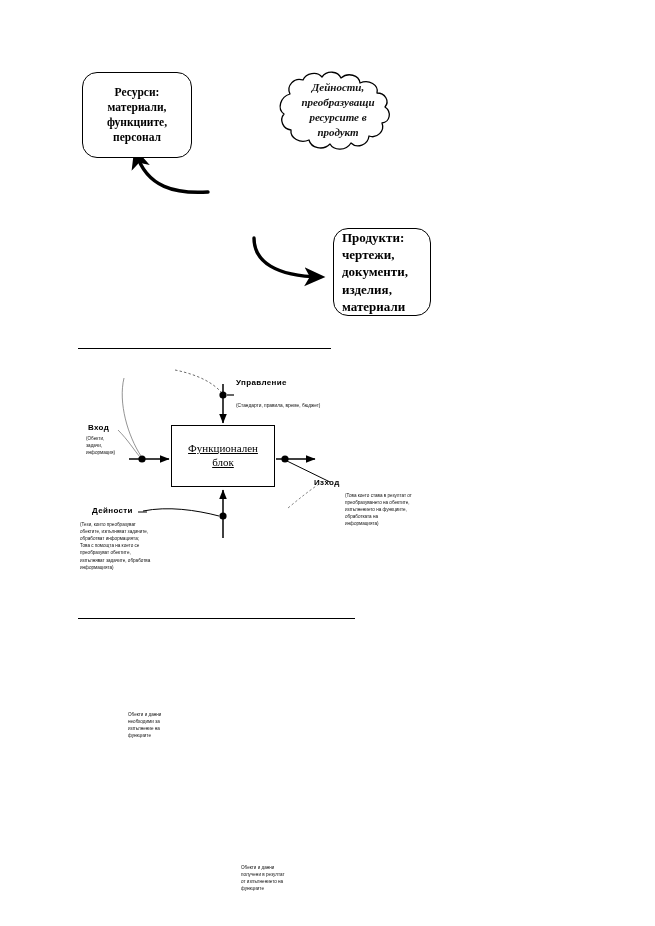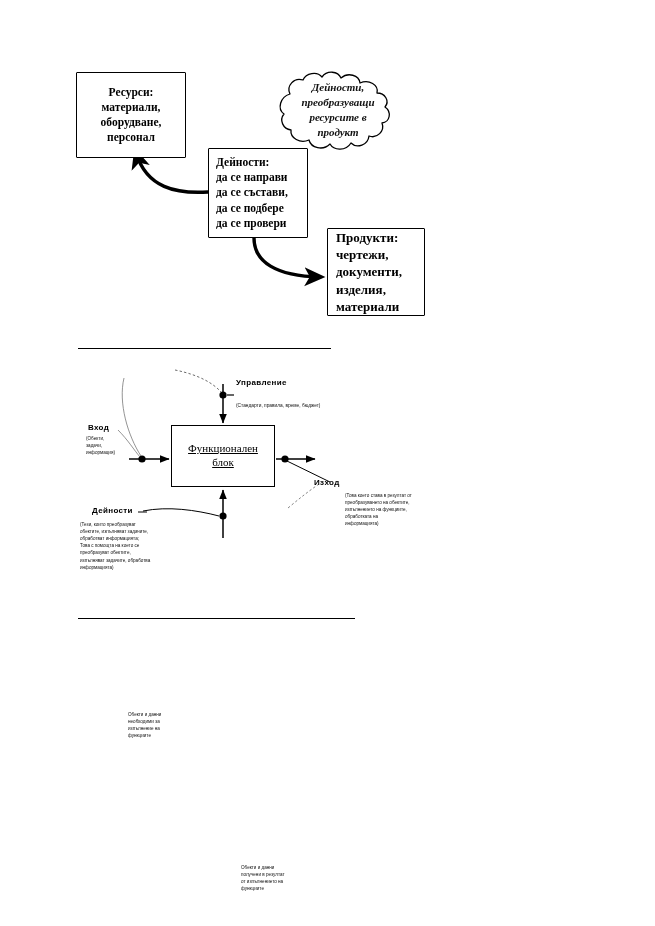--- a/index.html
+++ b/index.html
@@ -21,32 +21,33 @@
     height: 926px;
     background: #ffffff;
   }
 
   
   .fig1 { position: absolute; left: 0; top: 0; width: 655px; height: 340px; }
 
   .rbox {
     position: absolute;
     border: 1.6px solid #000;
-    border-radius: 1px;
+    border-radius: 15px;
     background: #fff;
     box-sizing: border-box;
     display: flex;
     flex-direction: column;
     justify-content: center;
     align-items: center;
     font-family: "Liberation Serif", serif;
     font-weight: bold;
     color: #000;
     line-height: 1.32;
     text-align: center;
+    margin-left: 6px;
   }
   .rbox .ln { display: block; white-space: nowrap; }
 
   #box-resources { left: 76px;  top: 72px;  width: 110px; height: 86px; font-size: 11.5px; }
   #box-activities { left: 208px; top: 148px; width: 100px; height: 90px; font-size: 11.5px; align-items: flex-start; padding-left: 7px; }
   #box-activities .ln { text-align: left; }
   #box-products  { left: 327px; top: 228px; width: 98px;  height: 88px; font-size: 13px; align-items: flex-start; padding-left: 8px; }
   #box-products .ln { text-align: left; }
 
   #cloud {
@@ -152,31 +153,24 @@
       </defs>
 
       <path d="M208,192 C176,194 147,188 136,153" fill="none" stroke="#000" stroke-width="3.4" stroke-linecap="round" marker-end="url(#fatArrow)"></path>
 
       <path d="M254,238 C254,262 276,276 320,277" fill="none" stroke="#000" stroke-width="3.4" stroke-linecap="round" marker-end="url(#fatArrow)"></path>
     </svg>
 
     <div class="rbox" id="box-resources">
       <span class="ln">Ресурси:</span>
       <span class="ln">материали,</span>
-      <span class="ln">оборудване,</span>
+      <span class="ln">функциите,</span>
       <span class="ln">персонал</span>
     </div>
 
-    <div class="rbox" id="box-activities">
-      <span class="ln">Дейности:</span>
-      <span class="ln">да се направи</span>
-      <span class="ln">да се състави,</span>
-      <span class="ln">да се подбере</span>
-      <span class="ln">да се провери</span>
-    </div>
 
     <div class="rbox" id="box-products">
       <span class="ln">Продукти:</span>
       <span class="ln">чертежи,</span>
       <span class="ln">документи,</span>
       <span class="ln">изделия,</span>
       <span class="ln">материали</span>
     </div>
 
     <div id="cloud">

